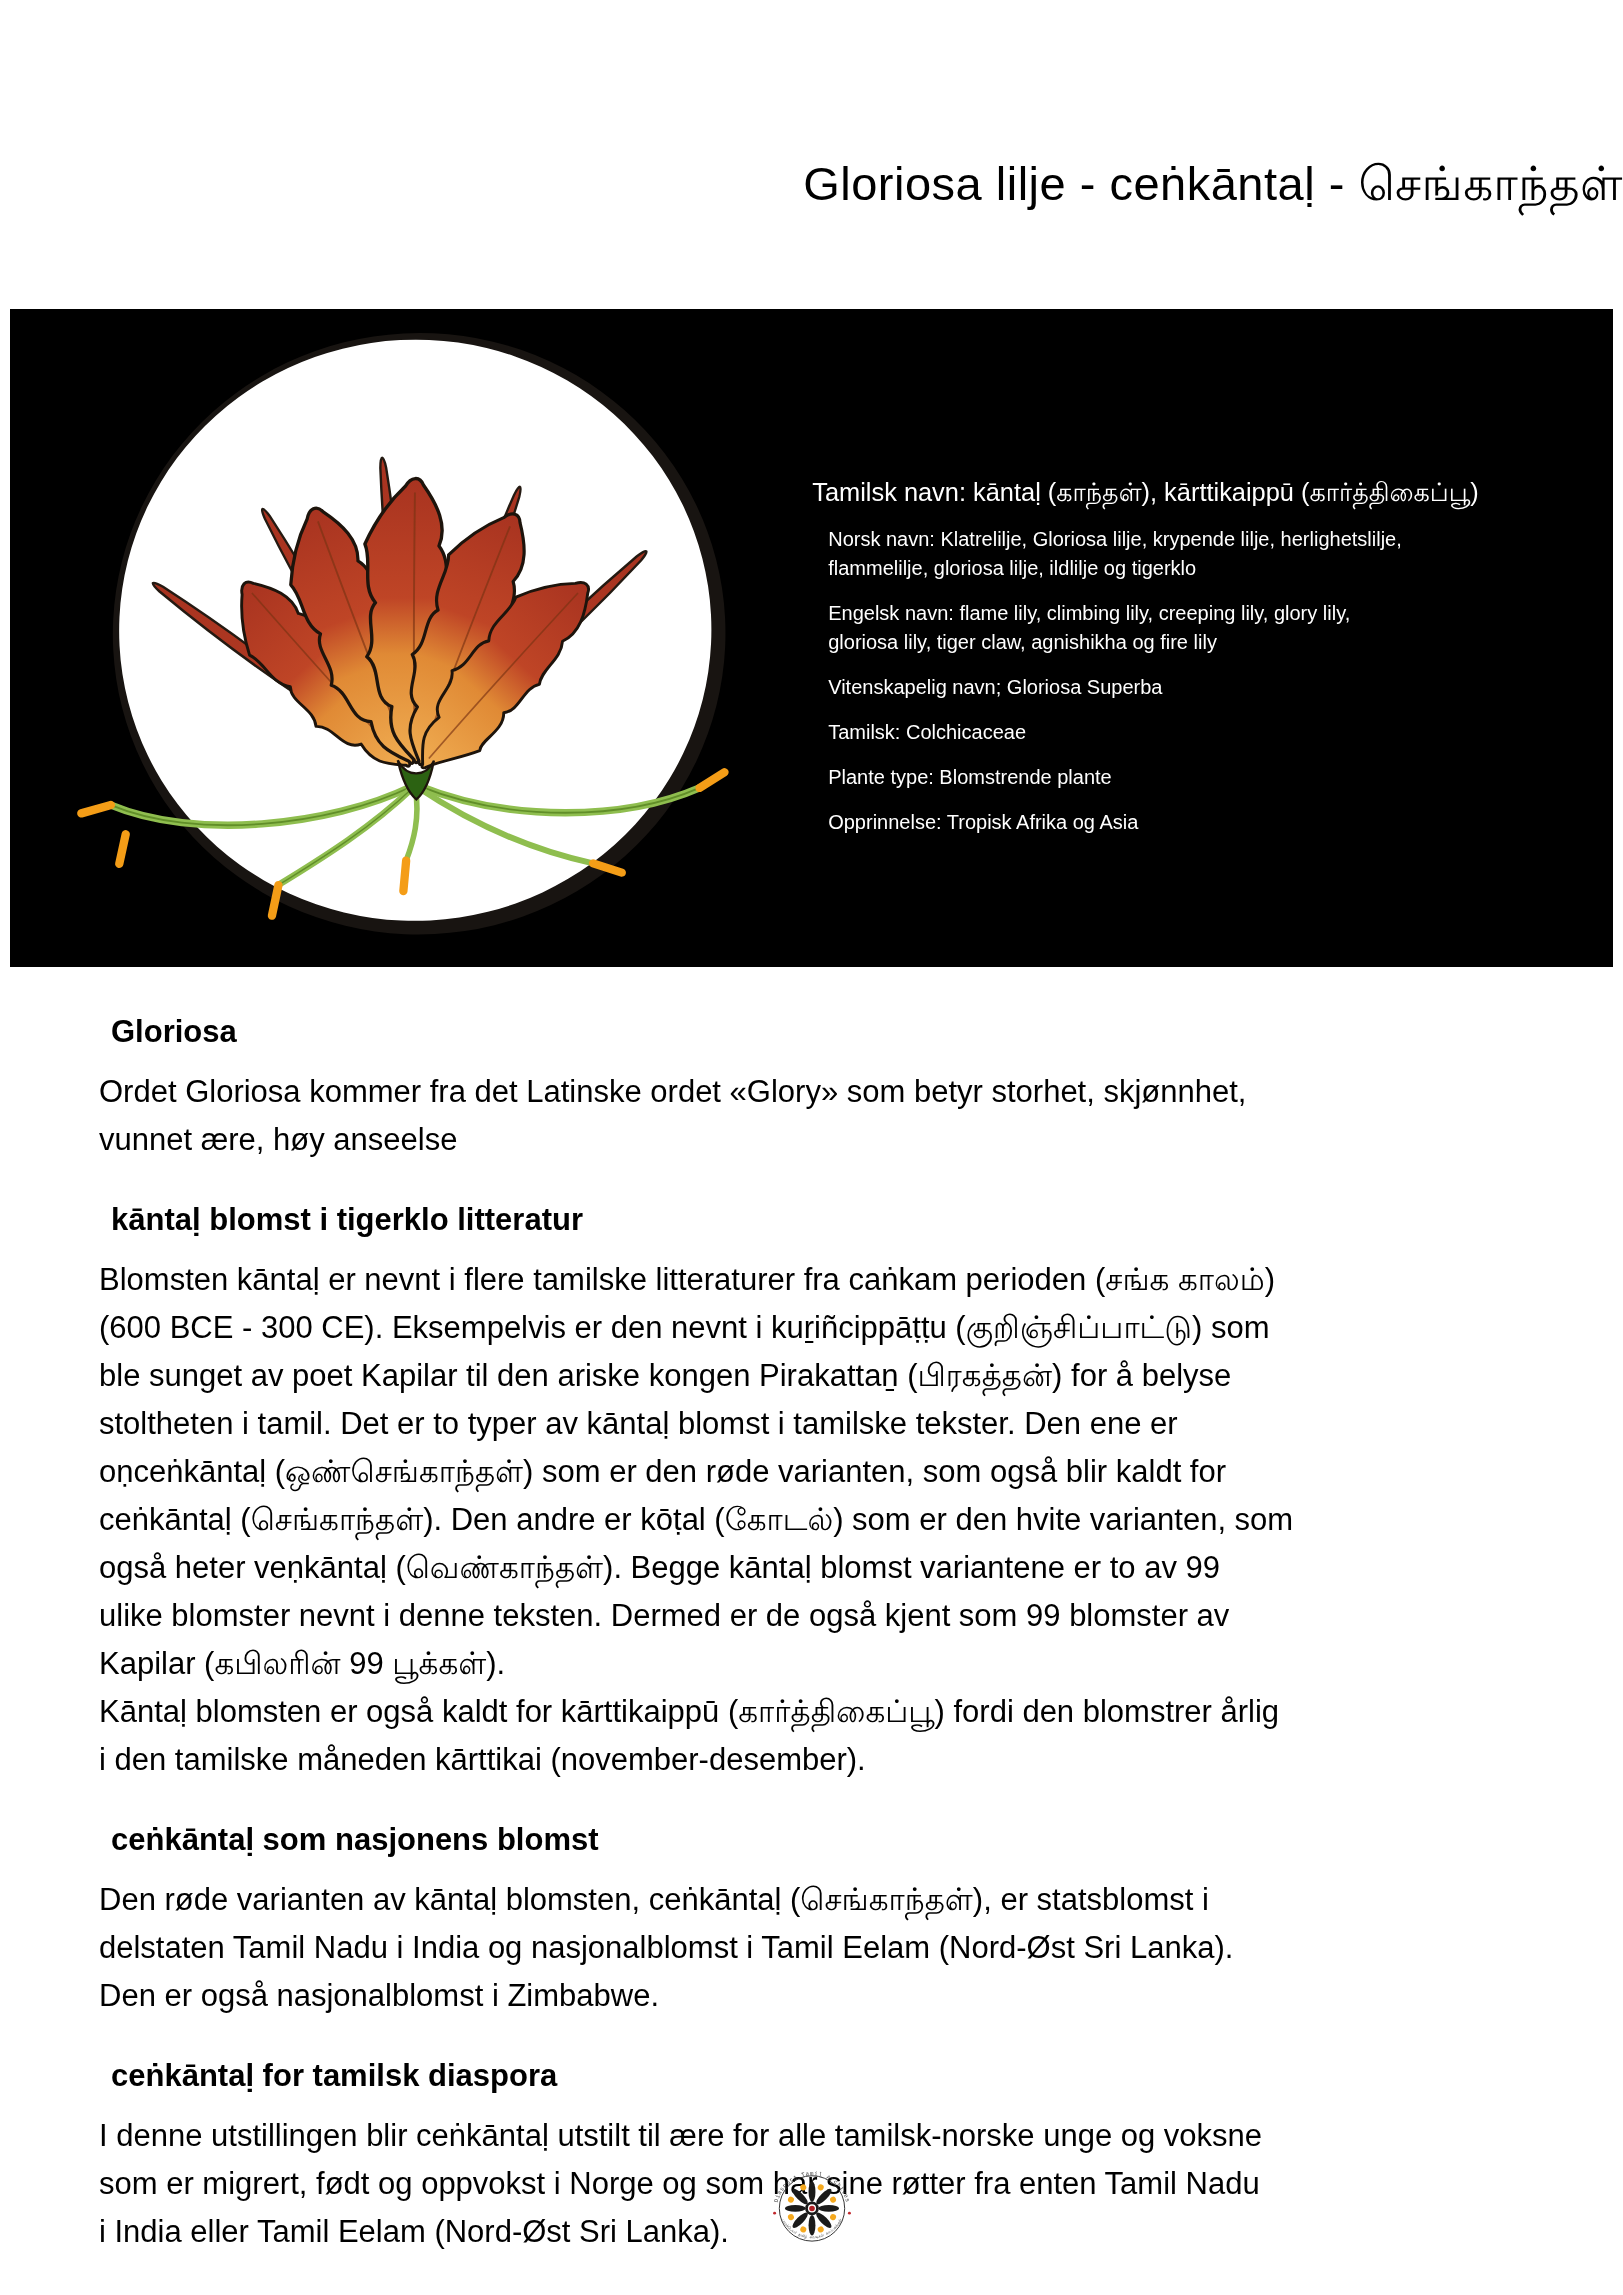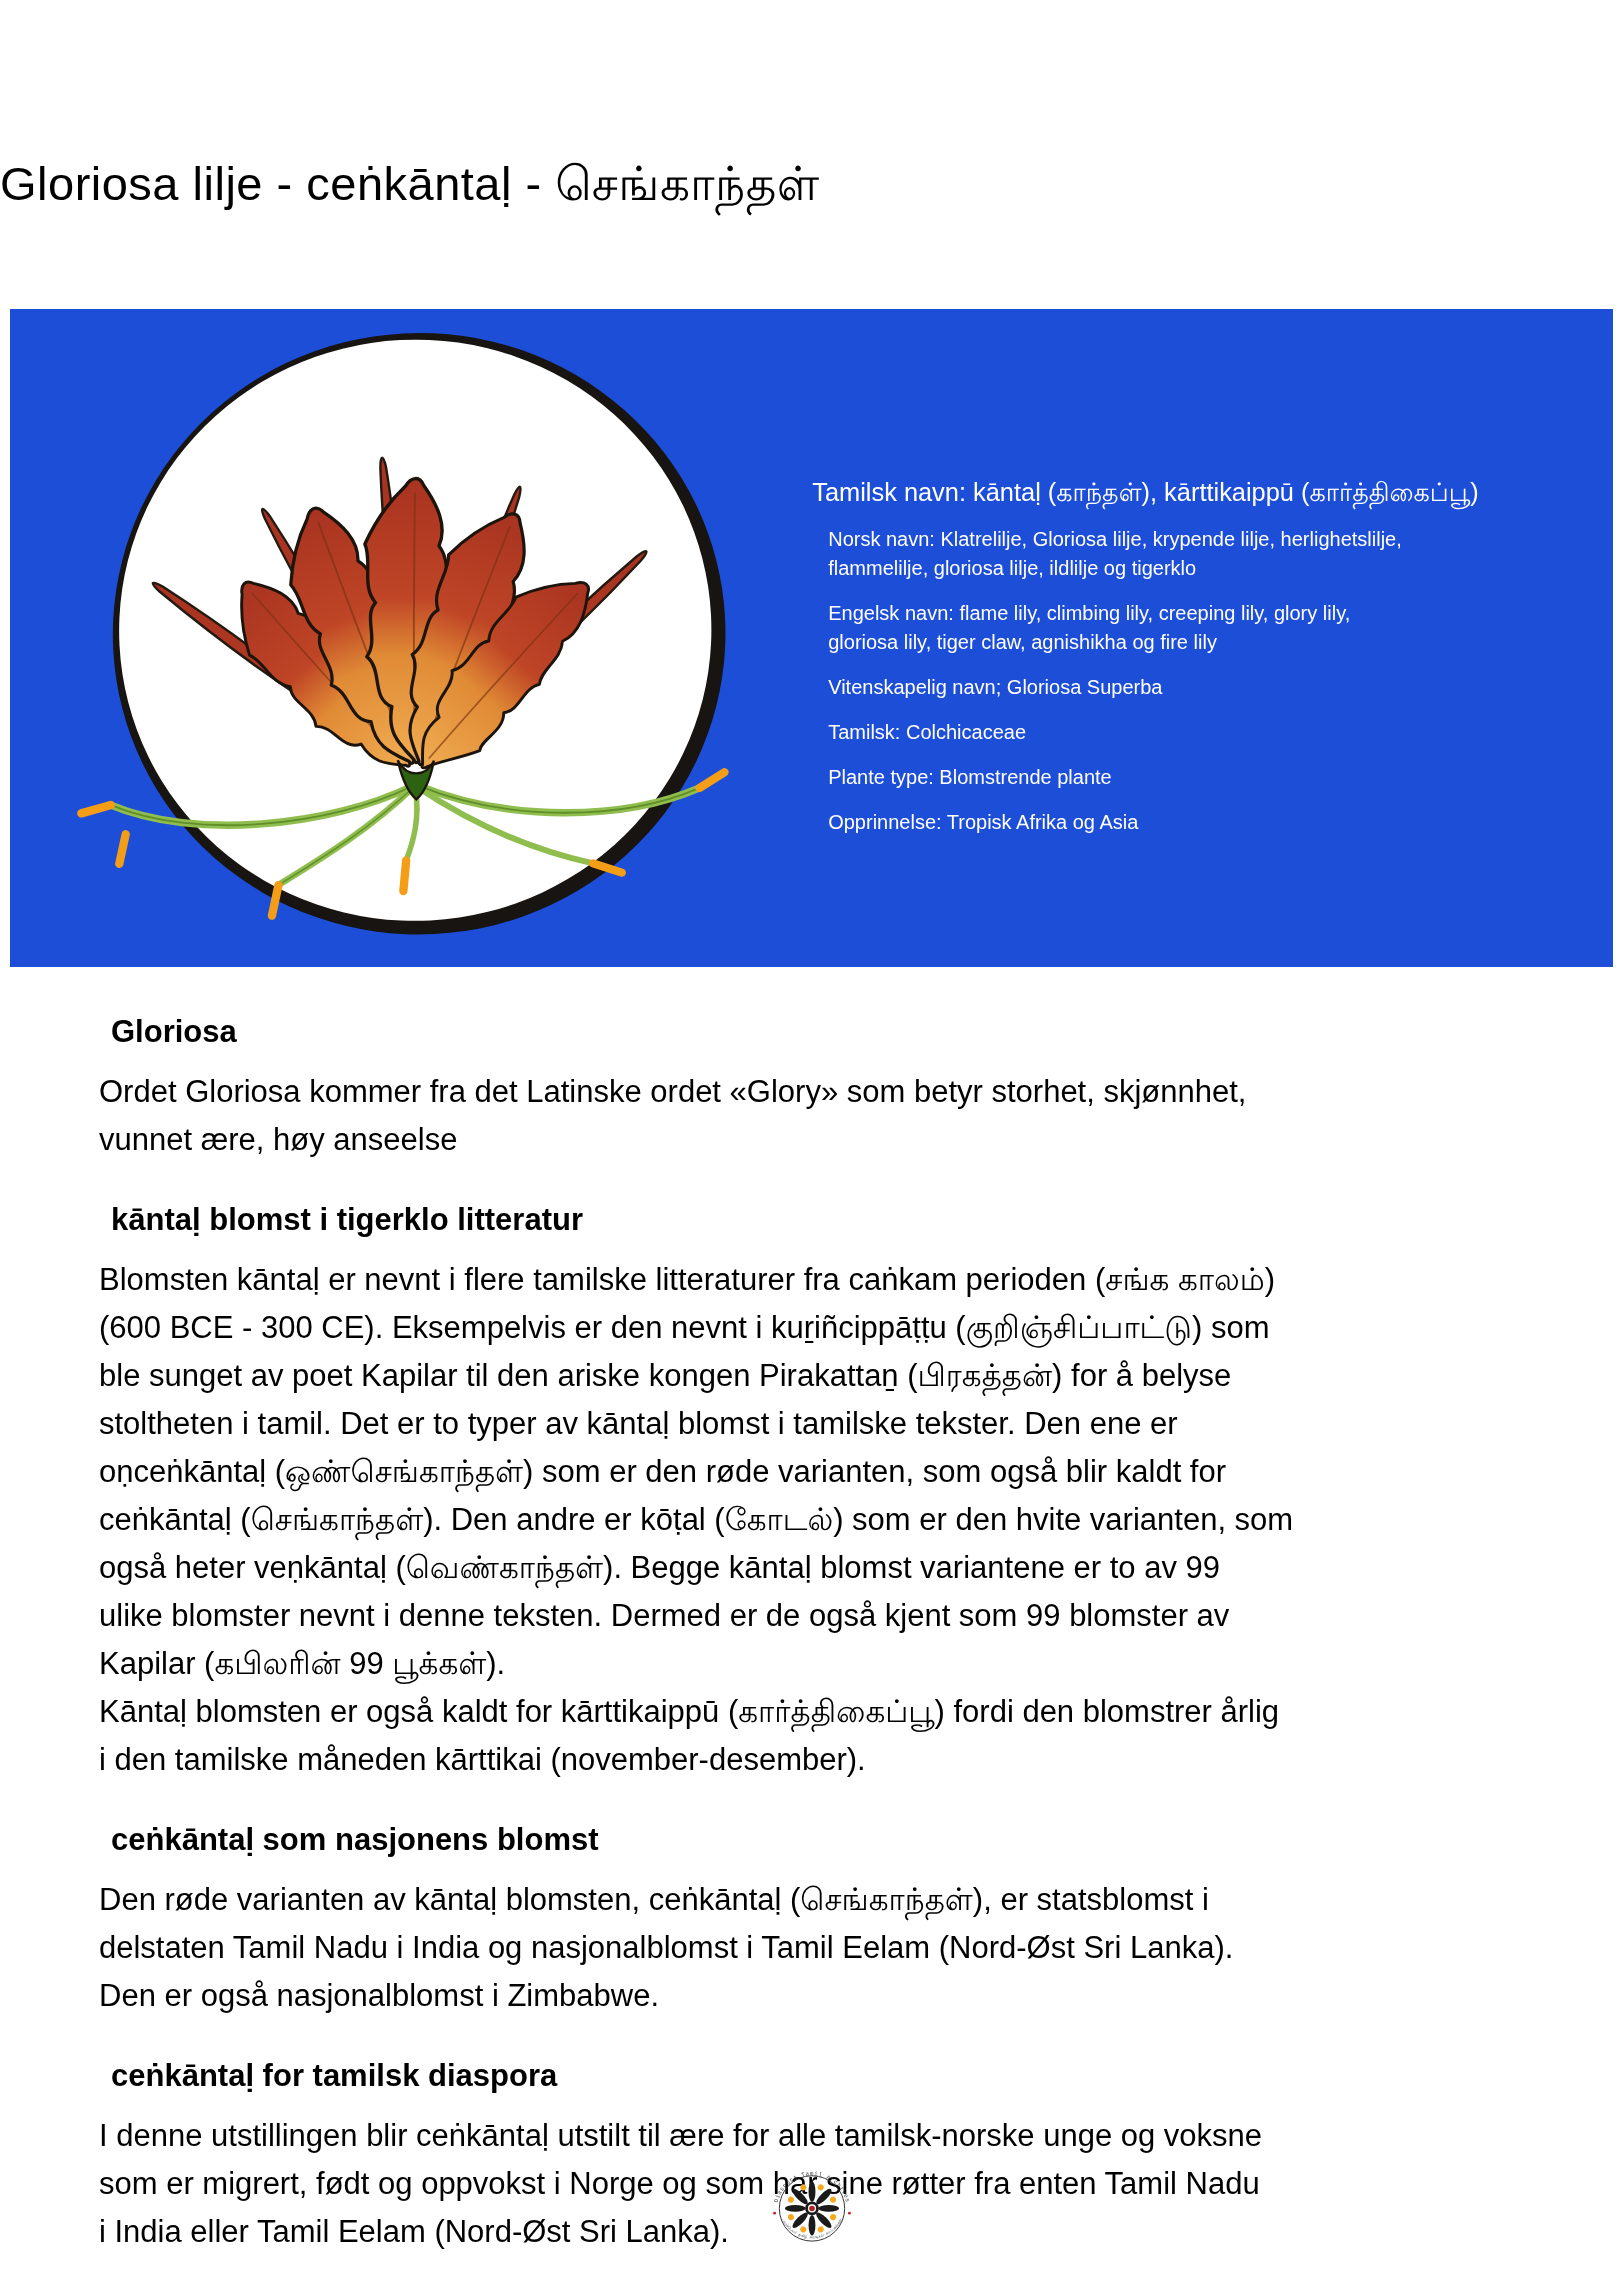--- a/index.html
+++ b/index.html
@@ -1,27 +1,27 @@
 <!DOCTYPE html>
 <html style="font-size:7.4px"><head>
 <meta charset="utf-8">
 <style>
   html,body{margin:0;padding:0;background:#ffffff;}
   body{
     width:1623px;height:2295px;position:relative;overflow:hidden;
     font-family:"Liberation Sans","DejaVu Sans",sans-serif;color:#000;
   }
   .page-title{
-    position:absolute;top:125px;left:0;width:100%;text-align:left;
+    position:absolute;top:125px;left:0;width:100%;text-align:right;
     font-size:47px;line-height:1.2;font-weight:400;letter-spacing:0.5px;
   }
   
   .banner{
     position:absolute;left:10.2px;top:309px;width:1603px;height:658px;
-    background:#1d4ed8;
+    background:#000000;
   }
   .flower-svg{position:absolute;left:0;top:0;width:796px;height:658px;}
   .banner-info{
     position:absolute;left:802px;top:167px;width:798px;color:#ffffff;
   }
   .info-title{font-size:25.4px;line-height:33px;margin:0 0 11px 0;}
   .info-line{font-size:20px;line-height:29px;white-space:pre-line;margin:16px;}
   
   .content{
     position:absolute;left:99px;top:996px;width:1453px;

